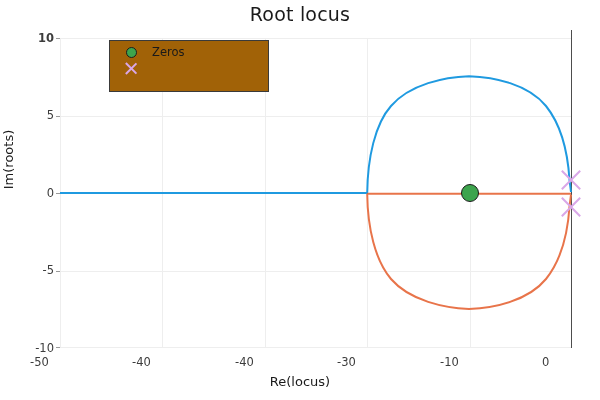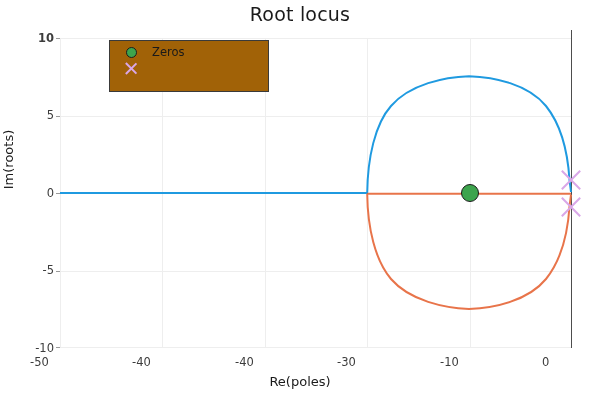--- a/index.html
+++ b/index.html
@@ -161,21 +161,21 @@
   <div class="ylab" style="left:8px;top:263px;">-5</div>
   <div class="ylab" style="left:8px;top:341px;">-10</div>
 
   <div class="xlab" style="left:30px;top:355px;">-50</div>
   <div class="xlab" style="left:132px;top:355px;">-40</div>
   <div class="xlab" style="left:235px;top:355px;">-40</div>
   <div class="xlab" style="left:337px;top:355px;">-30</div>
   <div class="xlab" style="left:440px;top:355px;">-10</div>
   <div class="xlab" style="left:542px;top:355px;">0</div>
 
-  <div class="axis-title-x">Re(poles)</div>
+  <div class="axis-title-x">Re(locus)</div>
   <div class="axis-title-y">Im(roots)</div>
 
   <div class="legend">
     <div class="legend-row r0">
       <span class="legend-marker">
           <span class="dot"></span>
         </span>
       <span class="legend-text">Zeros</span>
     </div>
     <div class="legend-row r1">

